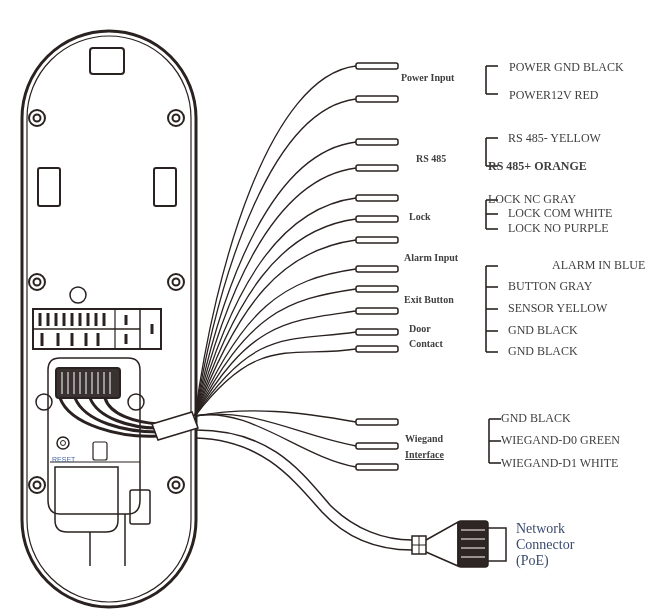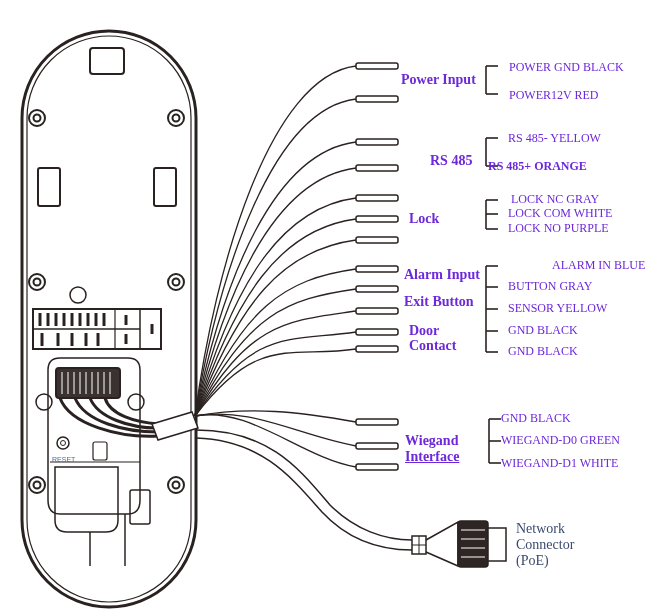--- a/index.html
+++ b/index.html
@@ -1,25 +1,25 @@
 <!DOCTYPE html>
 <html><head>
 <meta charset="utf-8">
 <style>
   html, body { margin: 0; padding: 0; background: #ffffff; }
   body { width: 670px; height: 610px; position: relative; overflow: hidden; }
   #canvas { position: absolute; left: 0; top: 0; }
   .lbl {
     position: absolute;
     font-family: "Liberation Serif", "DejaVu Serif", serif;
-    color: #6d28d9;
+    color: #404040;
     white-space: nowrap;
     line-height: 1;
   }
-  .grp { font-weight: bold; font-size: 14px; }
+  .grp { font-weight: bold; font-size: 10px; }
   .wire { font-size: 12px; }
   .net { font-size: 14px; line-height: 16px; color: #3b4a6e; }
   .reset { font-size: 7px; color: #4a6aa8; font-family: "Liberation Sans", sans-serif; }
 </style>
 </head>
 <body>
 
 <svg id="canvas" width="670" height="610" viewBox="0 0 670 610">
   <g fill="none" stroke="#2a2220" stroke-width="2">
 
@@ -209,34 +209,34 @@
         <line x1="461" y1="557" x2="485" y2="557"></line>
       </g>
       <rect x="488" y="528" width="18" height="33" fill="#ffffff" stroke-width="1.5"></rect>
     </g>
   </g>
 </svg>
 
 <span class="lbl reset" style="left:52px;top:456px;">RESET</span>
 
 <span class="lbl grp" style="left:401px;top:73px;">Power Input</span>
-<span class="lbl grp" style="left:430px;top:154px;text-align:right;">RS 485</span>
+<span class="lbl grp" style="left:416px;top:154px;text-align:right;">RS 485</span>
 <span class="lbl grp" style="left:409px;top:212px;">Lock</span>
-<span class="lbl grp" style="left:404px;top:268px;text-align:right;">Alarm Input</span>
+<span class="lbl grp" style="left:404px;top:253px;text-align:right;">Alarm Input</span>
 <span class="lbl grp" style="left:404px;top:295px;">Exit Button</span>
 <span class="lbl grp" style="left:409px;top:324px;">Door</span>
 <span class="lbl grp" style="left:409px;top:339px;">Contact</span>
 <span class="lbl grp" style="left:405px;top:434px;">Wiegand</span>
 <span class="lbl grp" style="left:405px;top:450px;text-decoration:underline;">Interface</span>
 
 <span class="lbl wire" style="left:509px;top:61px;">POWER GND BLACK</span>
 <span class="lbl wire" style="left:509px;top:89px;">POWER12V RED</span>
 <span class="lbl wire" style="left:508px;top:132px;">RS 485- YELLOW</span>
 <span class="lbl wire" style="left:488px;top:160px;font-weight:bold;">RS 485+ ORANGE</span>
-<span class="lbl wire" style="left:511px;top:193px;text-align:right;">LOCK NC GRAY</span>
+<span class="lbl wire" style="left:488px;top:193px;text-align:right;">LOCK NC GRAY</span>
 <span class="lbl wire" style="left:508px;top:207px;">LOCK COM WHITE</span>
 <span class="lbl wire" style="left:508px;top:222px;">LOCK NO PURPLE</span>
 <span class="lbl wire" style="left:508px;top:259px;margin-left:44px;">ALARM IN BLUE</span>
 <span class="lbl wire" style="left:508px;top:280px;">BUTTON GRAY</span>
 <span class="lbl wire" style="left:508px;top:302px;">SENSOR YELLOW</span>
 <span class="lbl wire" style="left:508px;top:324px;">GND BLACK</span>
 <span class="lbl wire" style="left:508px;top:345px;">GND BLACK</span>
 <span class="lbl wire" style="left:501px;top:412px;">GND BLACK</span>
 <span class="lbl wire" style="left:501px;top:434px;">WIEGAND-D0 GREEN</span>
 <span class="lbl wire" style="left:501px;top:457px;">WIEGAND-D1 WHITE</span>

